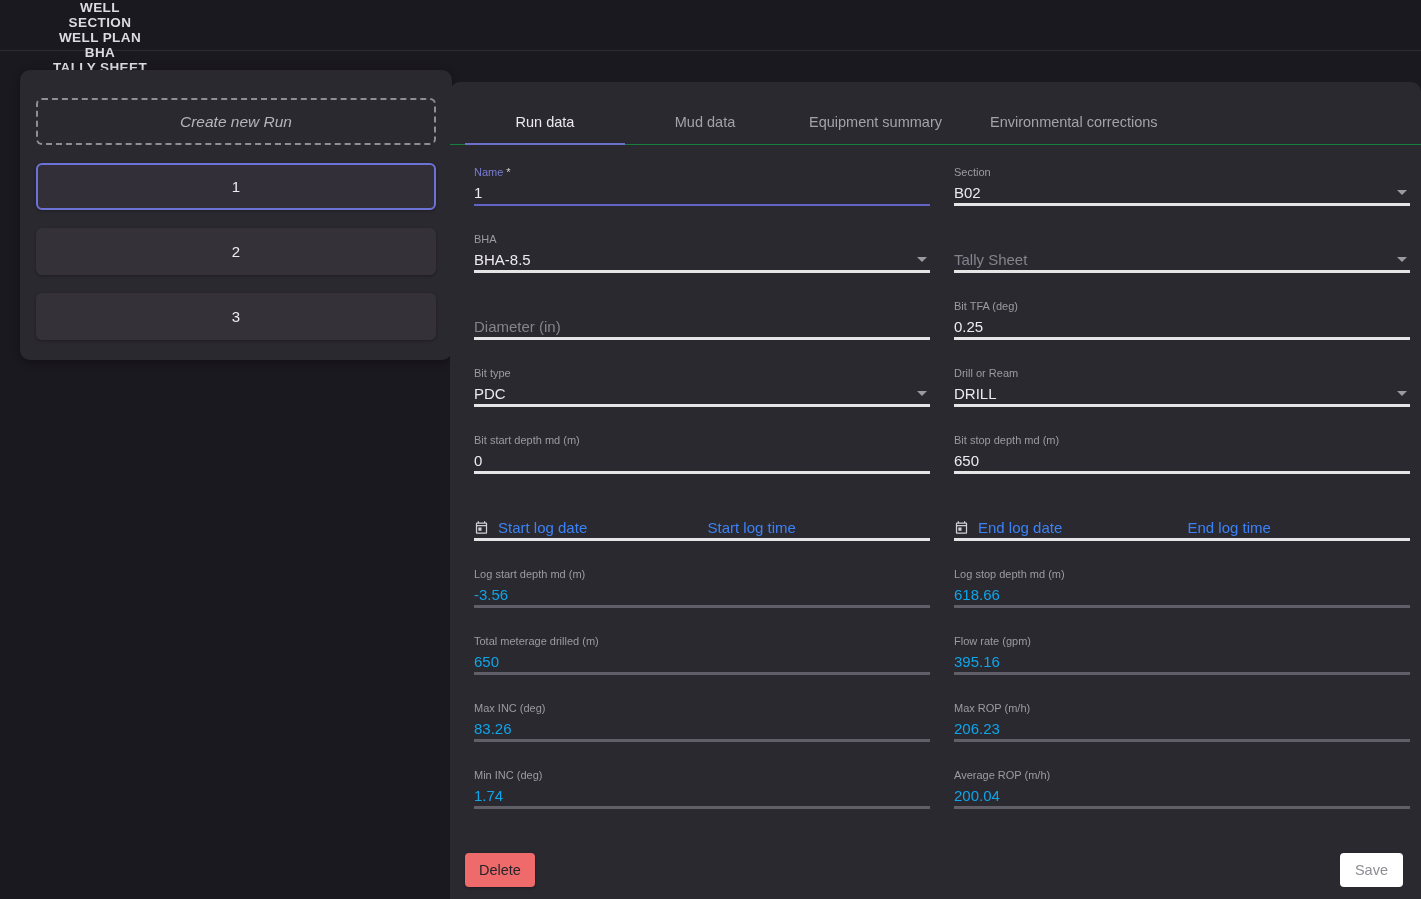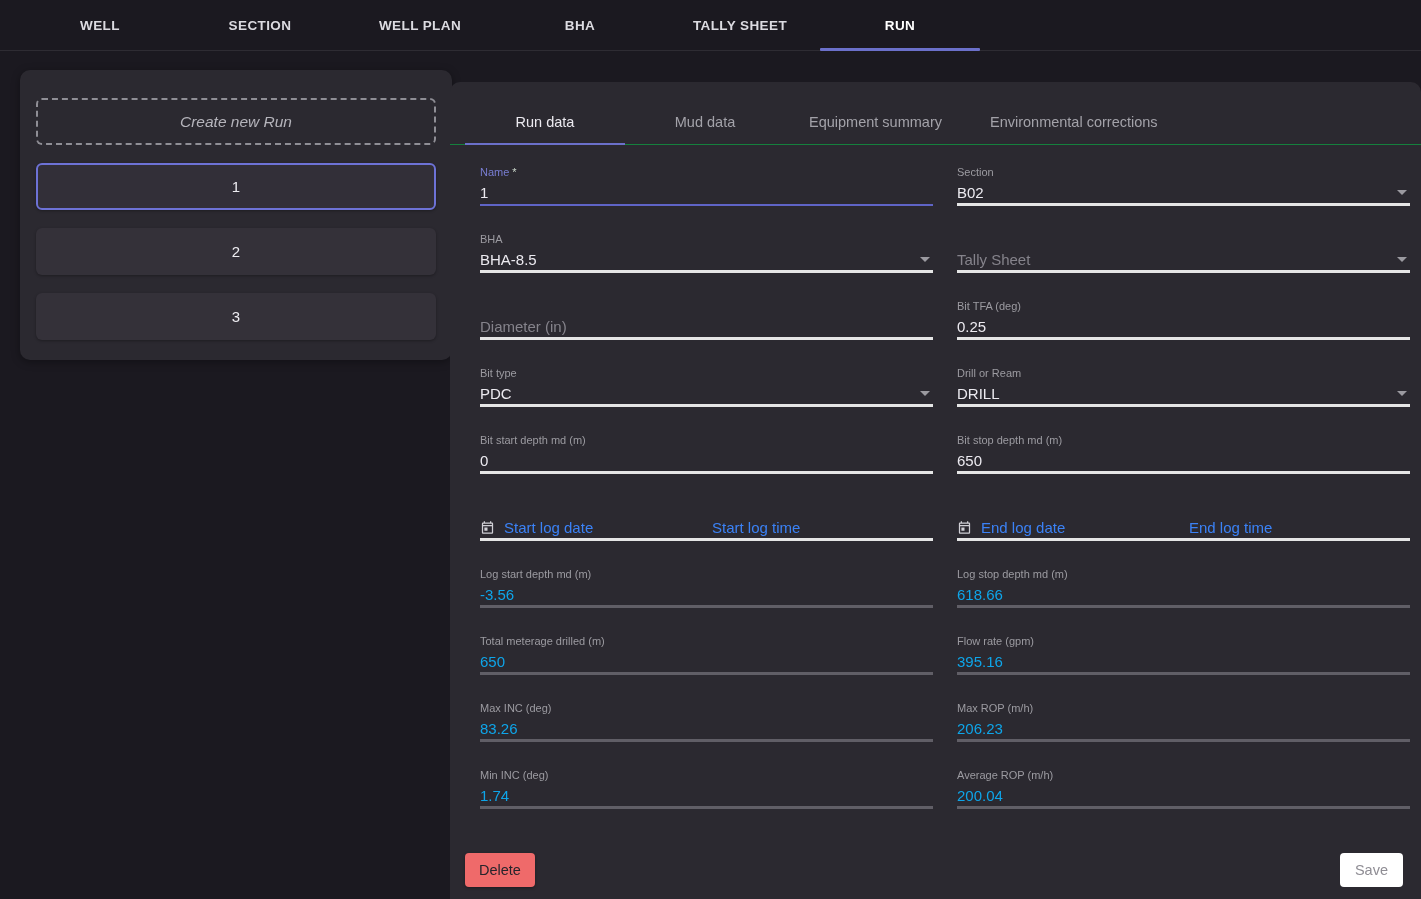--- a/index.html
+++ b/index.html
@@ -10,20 +10,21 @@
     position:relative;
     overflow:hidden;
     color:#eceaf0;
   }
 
   
   .topnav {
     position:absolute; top:0; left:0; right:0; height:51px;
     display:flex; padding-left:20px;
     border-bottom:1px solid #2e2c33;
+    flex-direction:column;
   }
   .nav-item {
     width:160px; display:flex; align-items:center; justify-content:center;
     color:#dcdbe1; font-size:13.5px; font-weight:700; letter-spacing:.4px;
     cursor:pointer; position:relative; text-transform:uppercase;
   }
   .nav-item.active { color:#ffffff; }
   .nav-item.active::after {
     content:""; position:absolute; left:0; bottom:-1px; width:100%; height:3px;
     background:#6b70ca; border-radius:1px;
@@ -65,21 +66,21 @@
   }
   .tab.active { color:#eceaf0; }
   .tab.active::after {
     content:""; position:absolute; left:0; bottom:-1px; width:100%; height:2px;
     background:#6b70ca;
   }
 
   
   .form {
     display:grid; grid-template-columns:1fr 1fr; column-gap:24px;
-    padding:13px 11px 0 30px;
+    padding:13px 11px 0 24px;
   }
   .field { height:67px; padding-top:7px; display:flex; flex-direction:column; }
   .flabel { height:14px; line-height:14px; font-size:11px; color:#9c9ba1; }
   .flabel.accent { color:#787dd2; }
   .req { color:#ccd8cc; margin-left:3px; font-size:11px; }
   .fvalue {
     height:25px; margin-top:2px; display:flex; align-items:center;
     font-size:15px; color:#eceaf0;
     border-bottom:3px solid #e5e5e5; cursor:text;
   }

